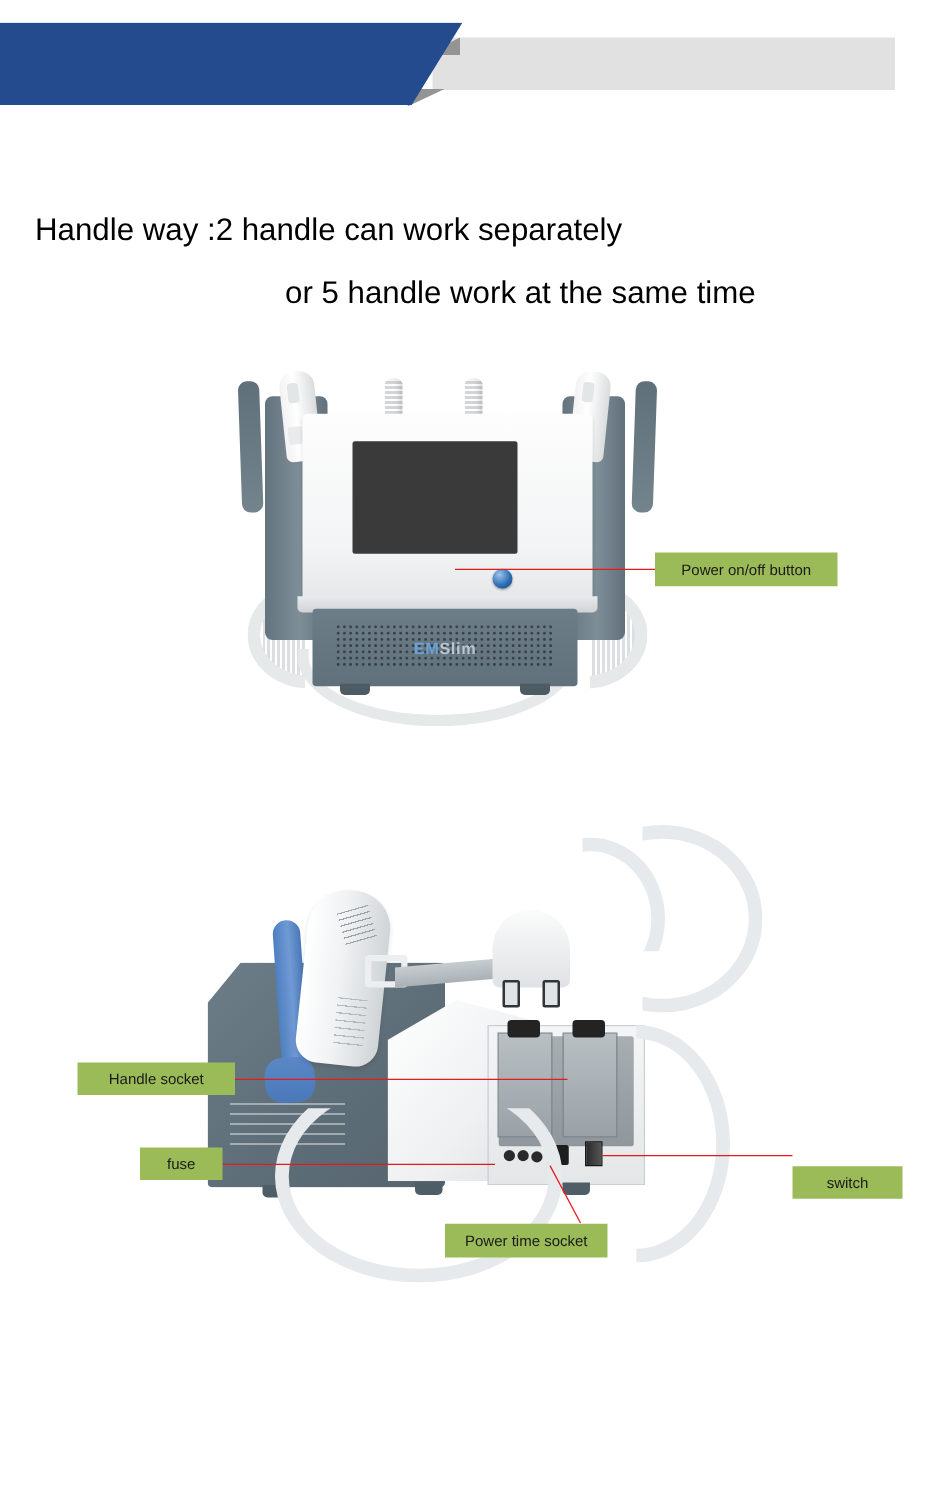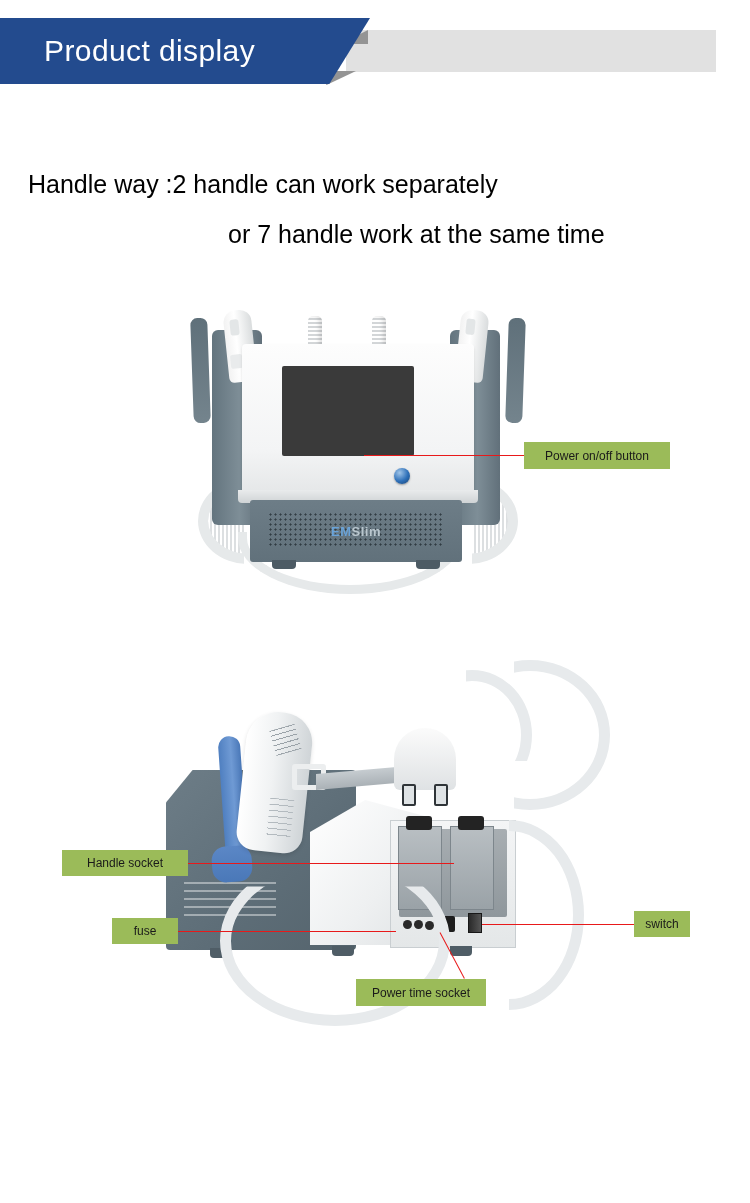--- a/index.html
+++ b/index.html
@@ -75,21 +75,21 @@
     font-weight: 400;
     white-space: nowrap;
     line-height: 1.0;
   }
   .ww-line-1 { position: absolute; left: 28px; top: 0; }
   .ww-line-2 { position: absolute; left: 228px; top: 50px; }
 
   
   #figure-front {
     position: absolute;
-    left: 190px; top: 308px;
+    left: 190px; top: 295px;
     width: 340px; height: 285px;
   }
   
   .f1-holder {
     position: absolute;
     background: linear-gradient(to right,#63747e,#7e8e97 55%,#61707a);
     border-radius: 6px;
   }
   .f1-holder-l { left: 22px; top: 22px; width: 50px; height: 195px; }
   .f1-holder-r { left: 260px; top: 22px; width: 50px; height: 195px; }
@@ -465,42 +465,41 @@
 
   #callout-power      { left: 524px; top: 442px; width: 146px; height: 27px; }
   #leader-power       { left: 364px; top: 455px; width: 160px; }
 
   #callout-handle     { left: 62px;  top: 850px; width: 126px; height: 26px; }
   #leader-handle      { left: 172px; top: 863px; width: 282px; }
 
   #callout-fuse       { left: 112px; top: 918px; width: 66px;  height: 26px; }
   #leader-fuse        { left: 178px; top: 931px; width: 218px; }
 
-  #callout-switch     { left: 634px; top: 911px; width: 56px;  height: 26px; }
+  #callout-switch     { left: 634px; top: 933px; width: 88px;  height: 26px; }
   #leader-switch      { left: 482px; top: 924px; width: 152px; }
 
   #callout-cord       { left: 356px; top: 979px; width: 130px; height: 27px; }
   #leader-cord        { left: 440px; top: 932px; width: 52px;  transform: rotate(62deg); }
 </style>
 </head>
 <body>
 
 <div id="page">
 
   <div id="header-banner">
     <div class="banner-gray-band"></div>
     <div class="banner-tri-top"></div>
     <div class="banner-tri-bottom"></div>
     <div class="banner-blue"></div>
-    <div id="banner-title">Product display</div>
   </div>
 
   <div id="working-way">
     <div class="ww-line ww-line-1">Handle way  :2 handle can work separately</div>
-    <div class="ww-line ww-line-2">or 7 handle work at the same time</div>
+    <div class="ww-line ww-line-2">or 5 handle work at the same time</div>
   </div>
 
   <div id="figure-front">
 
     <div class="f1-cable f1-cable-l"></div>
     <div class="f1-cable f1-cable-r"></div>
     <div class="f1-cable-arc"></div>
 
     <div class="f1-wing f1-wing-l"></div>
     <div class="f1-wing f1-wing-r"></div>

